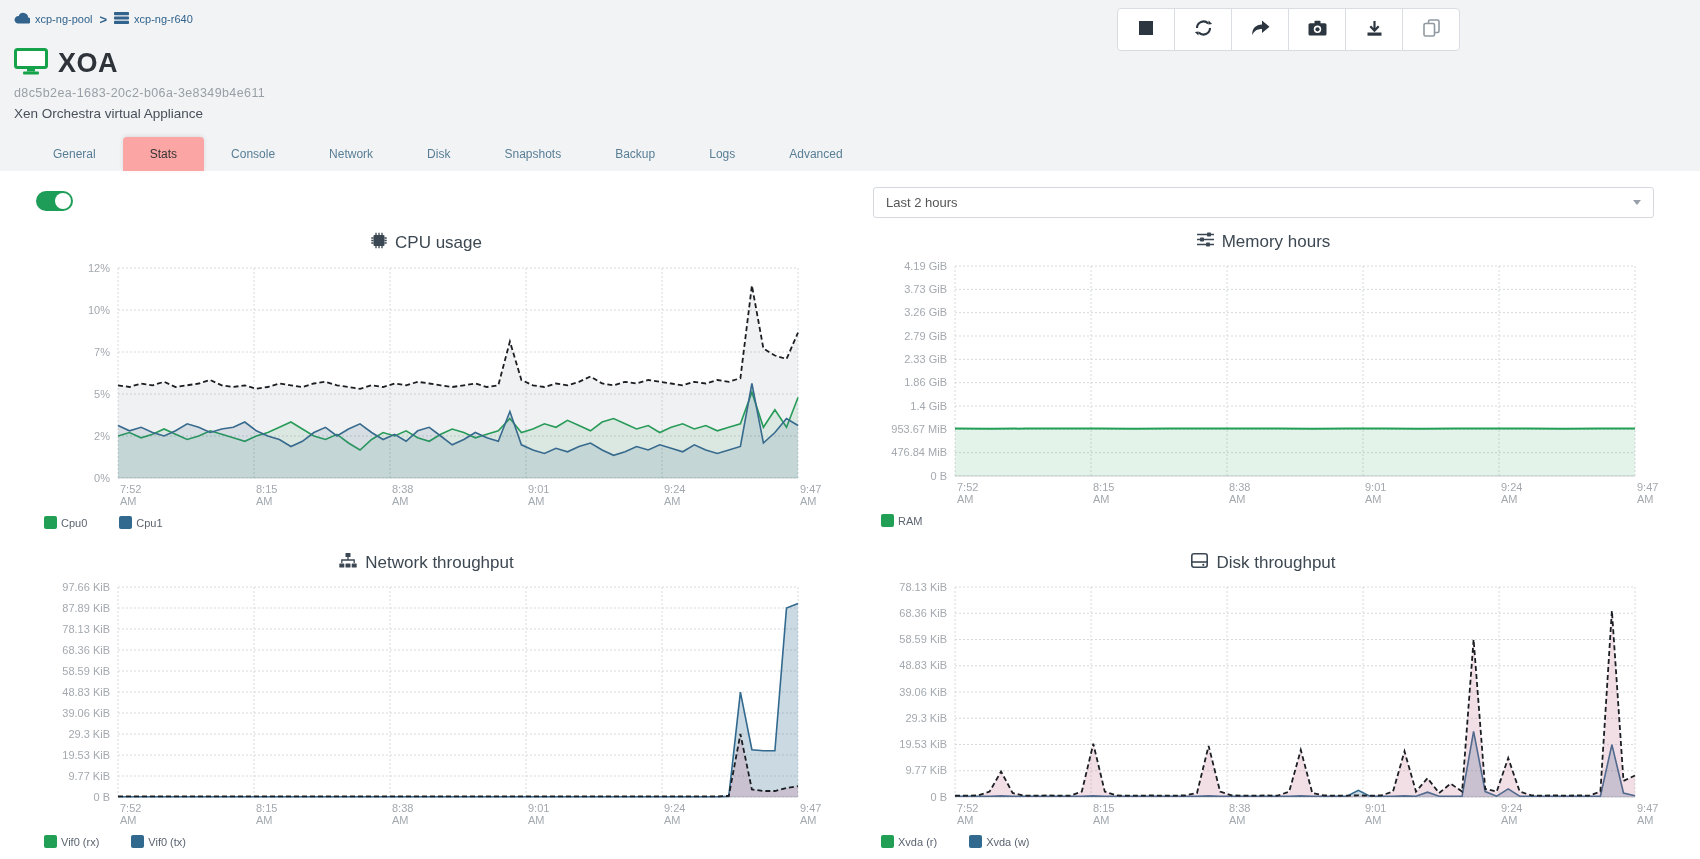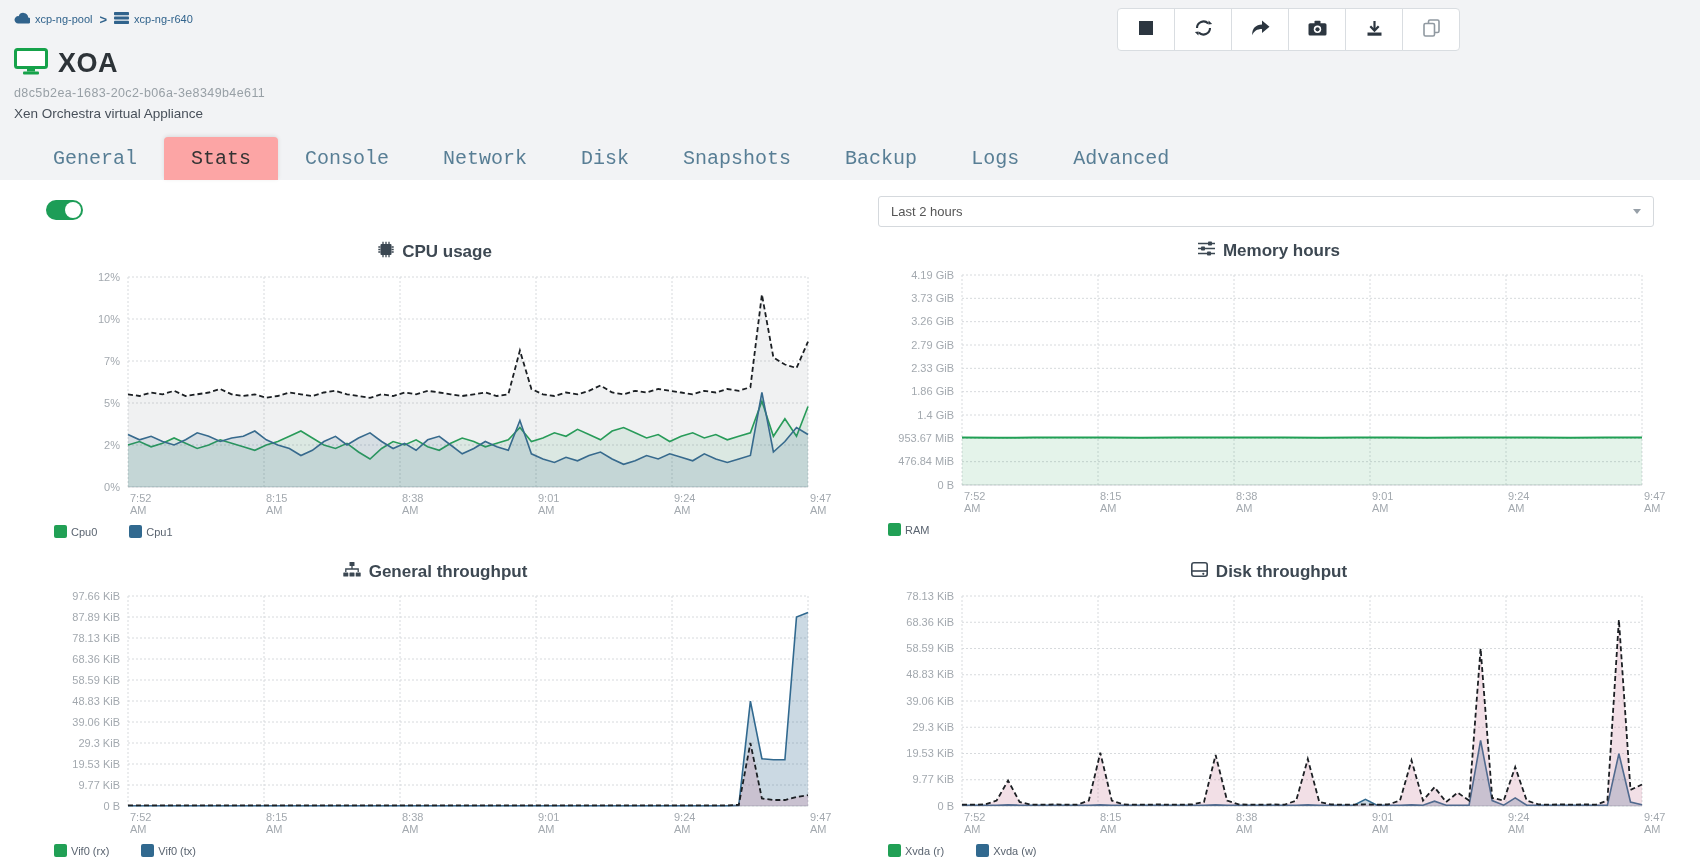--- a/index.html
+++ b/index.html
@@ -21,37 +21,37 @@
   .toolbar { position:absolute; top:8px; right:240px; display:flex; }
   .tbtn {
     width:58px; height:43px; background:#fff; border:1px solid #d9dde1;
     display:flex; align-items:center; justify-content:center; cursor:pointer; margin-left:-1px; padding:0;
   }
   .tbtn:first-child { border-radius:4px 0 0 4px; margin-left:0; }
   .tbtn:last-child  { border-radius:0 4px 4px 0; }
   
   .tabs { display:flex; margin-top:16px; padding-left:12px; }
   .tab {
-    border:none; background:transparent; padding:10px 27px; font-size:20px;
-    color:#587e95; cursor:pointer; font-family:Liberation Mono, monospace;
+    border:none; background:transparent; padding:10px 27px; font-size:12px;
+    color:#587e95; cursor:pointer; font-family:Liberation Sans, sans-serif;
   }
   .tab.active { background:#fca5a5; color:#333; border-radius:4px 4px 0 0; box-shadow:0 -1px 4px rgba(0,0,0,0.10); }
   
-  .content { background:#fff; padding:16px 46px 0 46px; }
+  .content { background:#fff; padding:16px 46px 0 36px; }
   .controls { display:grid; grid-template-columns:1fr 1fr; column-gap:56px; align-items:center; margin-bottom:2px; }
   .switch { width:37px; height:20px; border-radius:11px; background:#1d9d57; position:relative; cursor:pointer; display:inline-block; }
   .switch .knob { position:absolute; right:2px; top:2px; width:16px; height:16px; border-radius:50%; background:#fff; }
   .select-box {
     height:31px; width:100%; border:1px solid #d5d9dd; border-radius:3px; background:#fff;
     display:flex; align-items:center; justify-content:space-between; padding:0 12px;
     font-size:13px; color:#555; cursor:pointer;
   }
   .select-box .caret { width:0; height:0; border-left:4px solid transparent; border-right:4px solid transparent; border-top:5px solid #97a0a8; }
   .charts { display:grid; grid-template-columns:1fr 1fr; column-gap:56px; row-gap:14px; margin-top:6px; }
-  .chart-title { display:flex; justify-content:center; align-items:center; gap:8px; font-size:17px; font-weight:700; color:#3d4852; margin:8px 0 4px 0; }
+  .chart-title { display:flex; justify-content:center; align-items:center; gap:8px; font-size:17px; font-weight:400; color:#3d4852; margin:8px 0 4px 0; }
   svg.plot { overflow:visible; display:block; font-family:inherit; }
   .legend { display:flex; gap:32px; font-size:11px; color:#5a6470; margin:0 0 2px 8px; }
   .legend .li { display:inline-flex; align-items:center; }
   .legend .sq { width:13px; height:13px; border-radius:2px; display:inline-block; margin-right:4px; }
 </style>
 </head>
 <body>
 
 <div class="top">
   <div class="crumbs">
@@ -299,21 +299,21 @@
       <h3 class="chart-title">
         <span>
           <svg width="18" height="15" viewBox="0 0 18 15">
               <rect x="6.5" y="0" width="5" height="4" rx="0.6" fill="#3b4752"></rect>
               <path d="M9 4 v3 M2.8 10 V7 h12.4 v3" stroke="#3b4752" stroke-width="1.3" fill="none"></path>
               <rect x="0.3" y="10.5" width="5" height="4" rx="0.6" fill="#3b4752"></rect>
               <rect x="6.5" y="10.5" width="5" height="4" rx="0.6" fill="#3b4752"></rect>
               <rect x="12.7" y="10.5" width="5" height="4" rx="0.6" fill="#3b4752"></rect>
             </svg>
         </span>
-        <span>General throughput</span>
+        <span>Network throughput</span>
       </h3>
       <svg class="plot" viewBox="0 0 778 258" width="778" height="258">
           <line x1="82" x2="762" y1="220" y2="220" stroke="#d7dadd" stroke-dasharray="2,2"></line>
           <text x="74" y="223.5" text-anchor="end" fill="#a3a9af" font-size="11">0 B</text>
           <line x1="82" x2="762" y1="199" y2="199" stroke="#d7dadd" stroke-dasharray="2,2"></line>
           <text x="74" y="202.5" text-anchor="end" fill="#a3a9af" font-size="11">9.77 KiB</text>
           <line x1="82" x2="762" y1="178.0021503174278" y2="178.0021503174278" stroke="#d7dadd" stroke-dasharray="2,2"></line>
           <text x="74" y="181.5021503174278" text-anchor="end" fill="#a3a9af" font-size="11">19.53 KiB</text>
           <line x1="82" x2="762" y1="157.0021503174278" y2="157.0021503174278" stroke="#d7dadd" stroke-dasharray="2,2"></line>
           <text x="74" y="160.5021503174278" text-anchor="end" fill="#a3a9af" font-size="11">29.3 KiB</text>

